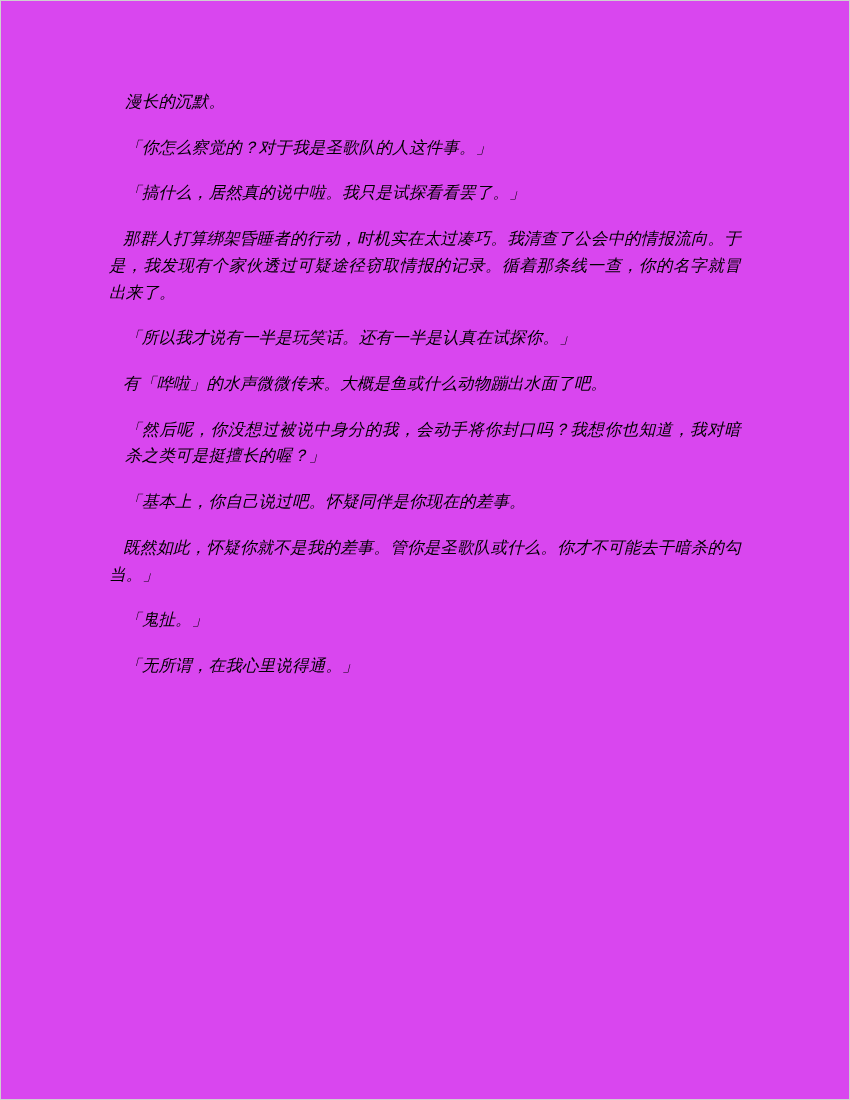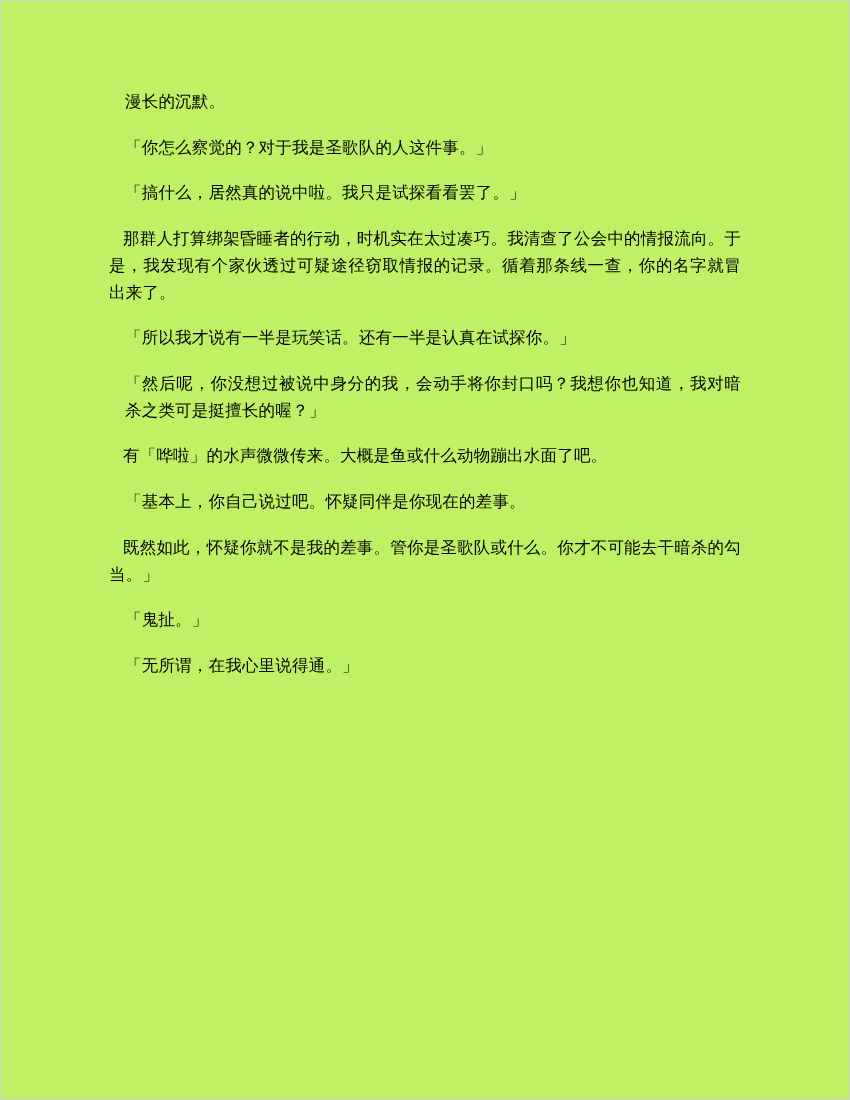--- a/index.html
+++ b/index.html
@@ -11,23 +11,24 @@
     width: 850px;
     height: 1100px;
     font-family: "DejaVu Serif", "Liberation Serif", serif;
     color: #000000;
   }
   .page {
     position: relative;
     box-sizing: border-box;
     width: 850px;
     height: 1100px;
-    background: #bef264;
+    background: #d946ef;
     border: 1px solid #cfcfcf;
     padding: 88px 108px 60px 108px;
+    font-style: italic;
   }
   .text-body {
     font-size: 16.5px;
     line-height: 1.62;
     letter-spacing: 0.2px;
     text-align: justify;
     text-justify: inter-ideograph;
   }
   p.para {
     margin: 0 0 19px 0;
@@ -48,21 +49,21 @@
 <body>
 
 <div class="page">
   <div class="text-body">
 
     <p class="para indent1">漫长的沉默。</p>
     <p class="para indent1">「你怎么察觉的？对于我是圣歌队的人这件事。」</p>
     <p class="para indent1">「搞什么，居然真的说中啦。我只是试探看看罢了。」</p>
     <p class="para hang">那群人打算绑架昏睡者的行动，时机实在太过凑巧。我清查了公会中的情报流向。于是，我发现有个家伙透过可疑途径窃取情报的记录。循着那条线一查，你的名字就冒出来了。</p>
     <p class="para indent1">「所以我才说有一半是玩笑话。还有一半是认真在试探你。」</p>
+    <p class="para hang">有「哗啦」的水声微微传来。大概是鱼或什么动物蹦出水面了吧。</p>
     <p class="para indent1">「然后呢，你没想过被说中身分的我，会动手将你封口吗？我想你也知道，我对暗杀之类可是挺擅长的喔？」</p>
-    <p class="para hang">有「哗啦」的水声微微传来。大概是鱼或什么动物蹦出水面了吧。</p>
     <p class="para indent1">「基本上，你自己说过吧。怀疑同伴是你现在的差事。</p>
     <p class="para hang">既然如此，怀疑你就不是我的差事。管你是圣歌队或什么。你才不可能去干暗杀的勾当。」</p>
     <p class="para indent1">「鬼扯。」</p>
     <p class="para indent1">「无所谓，在我心里说得通。」</p>
 
   </div>
 </div>
 
 </body></html>

